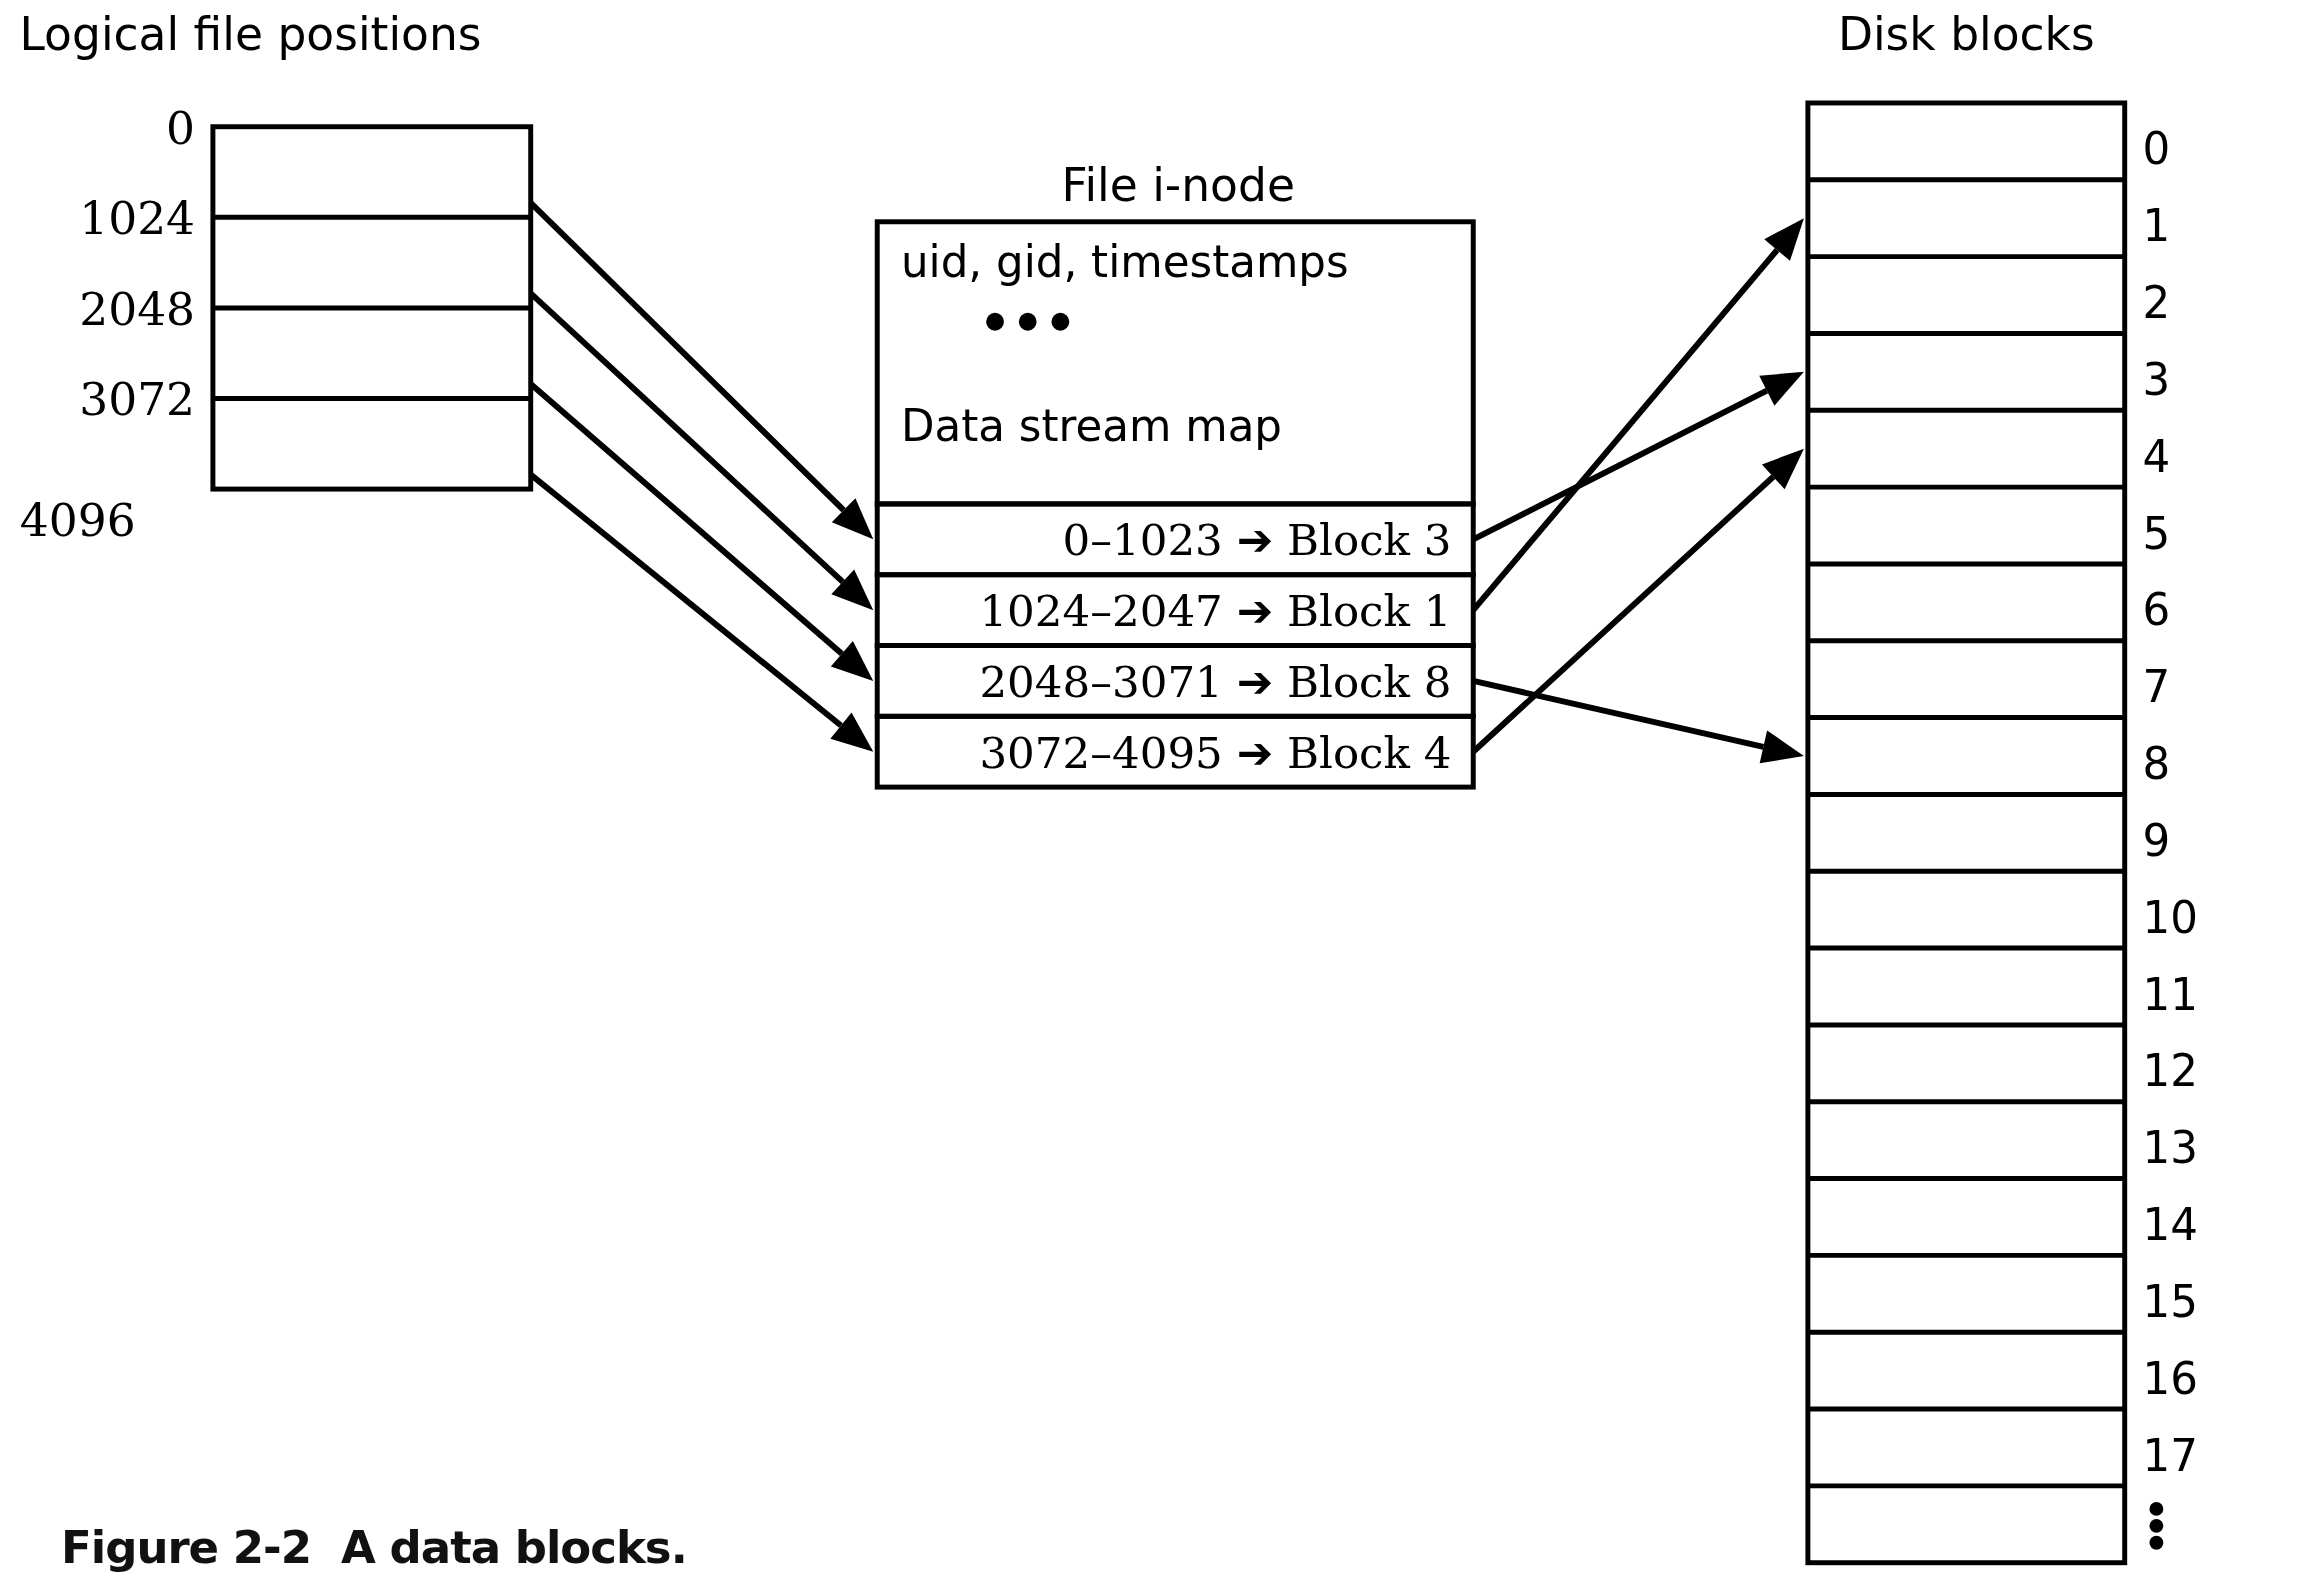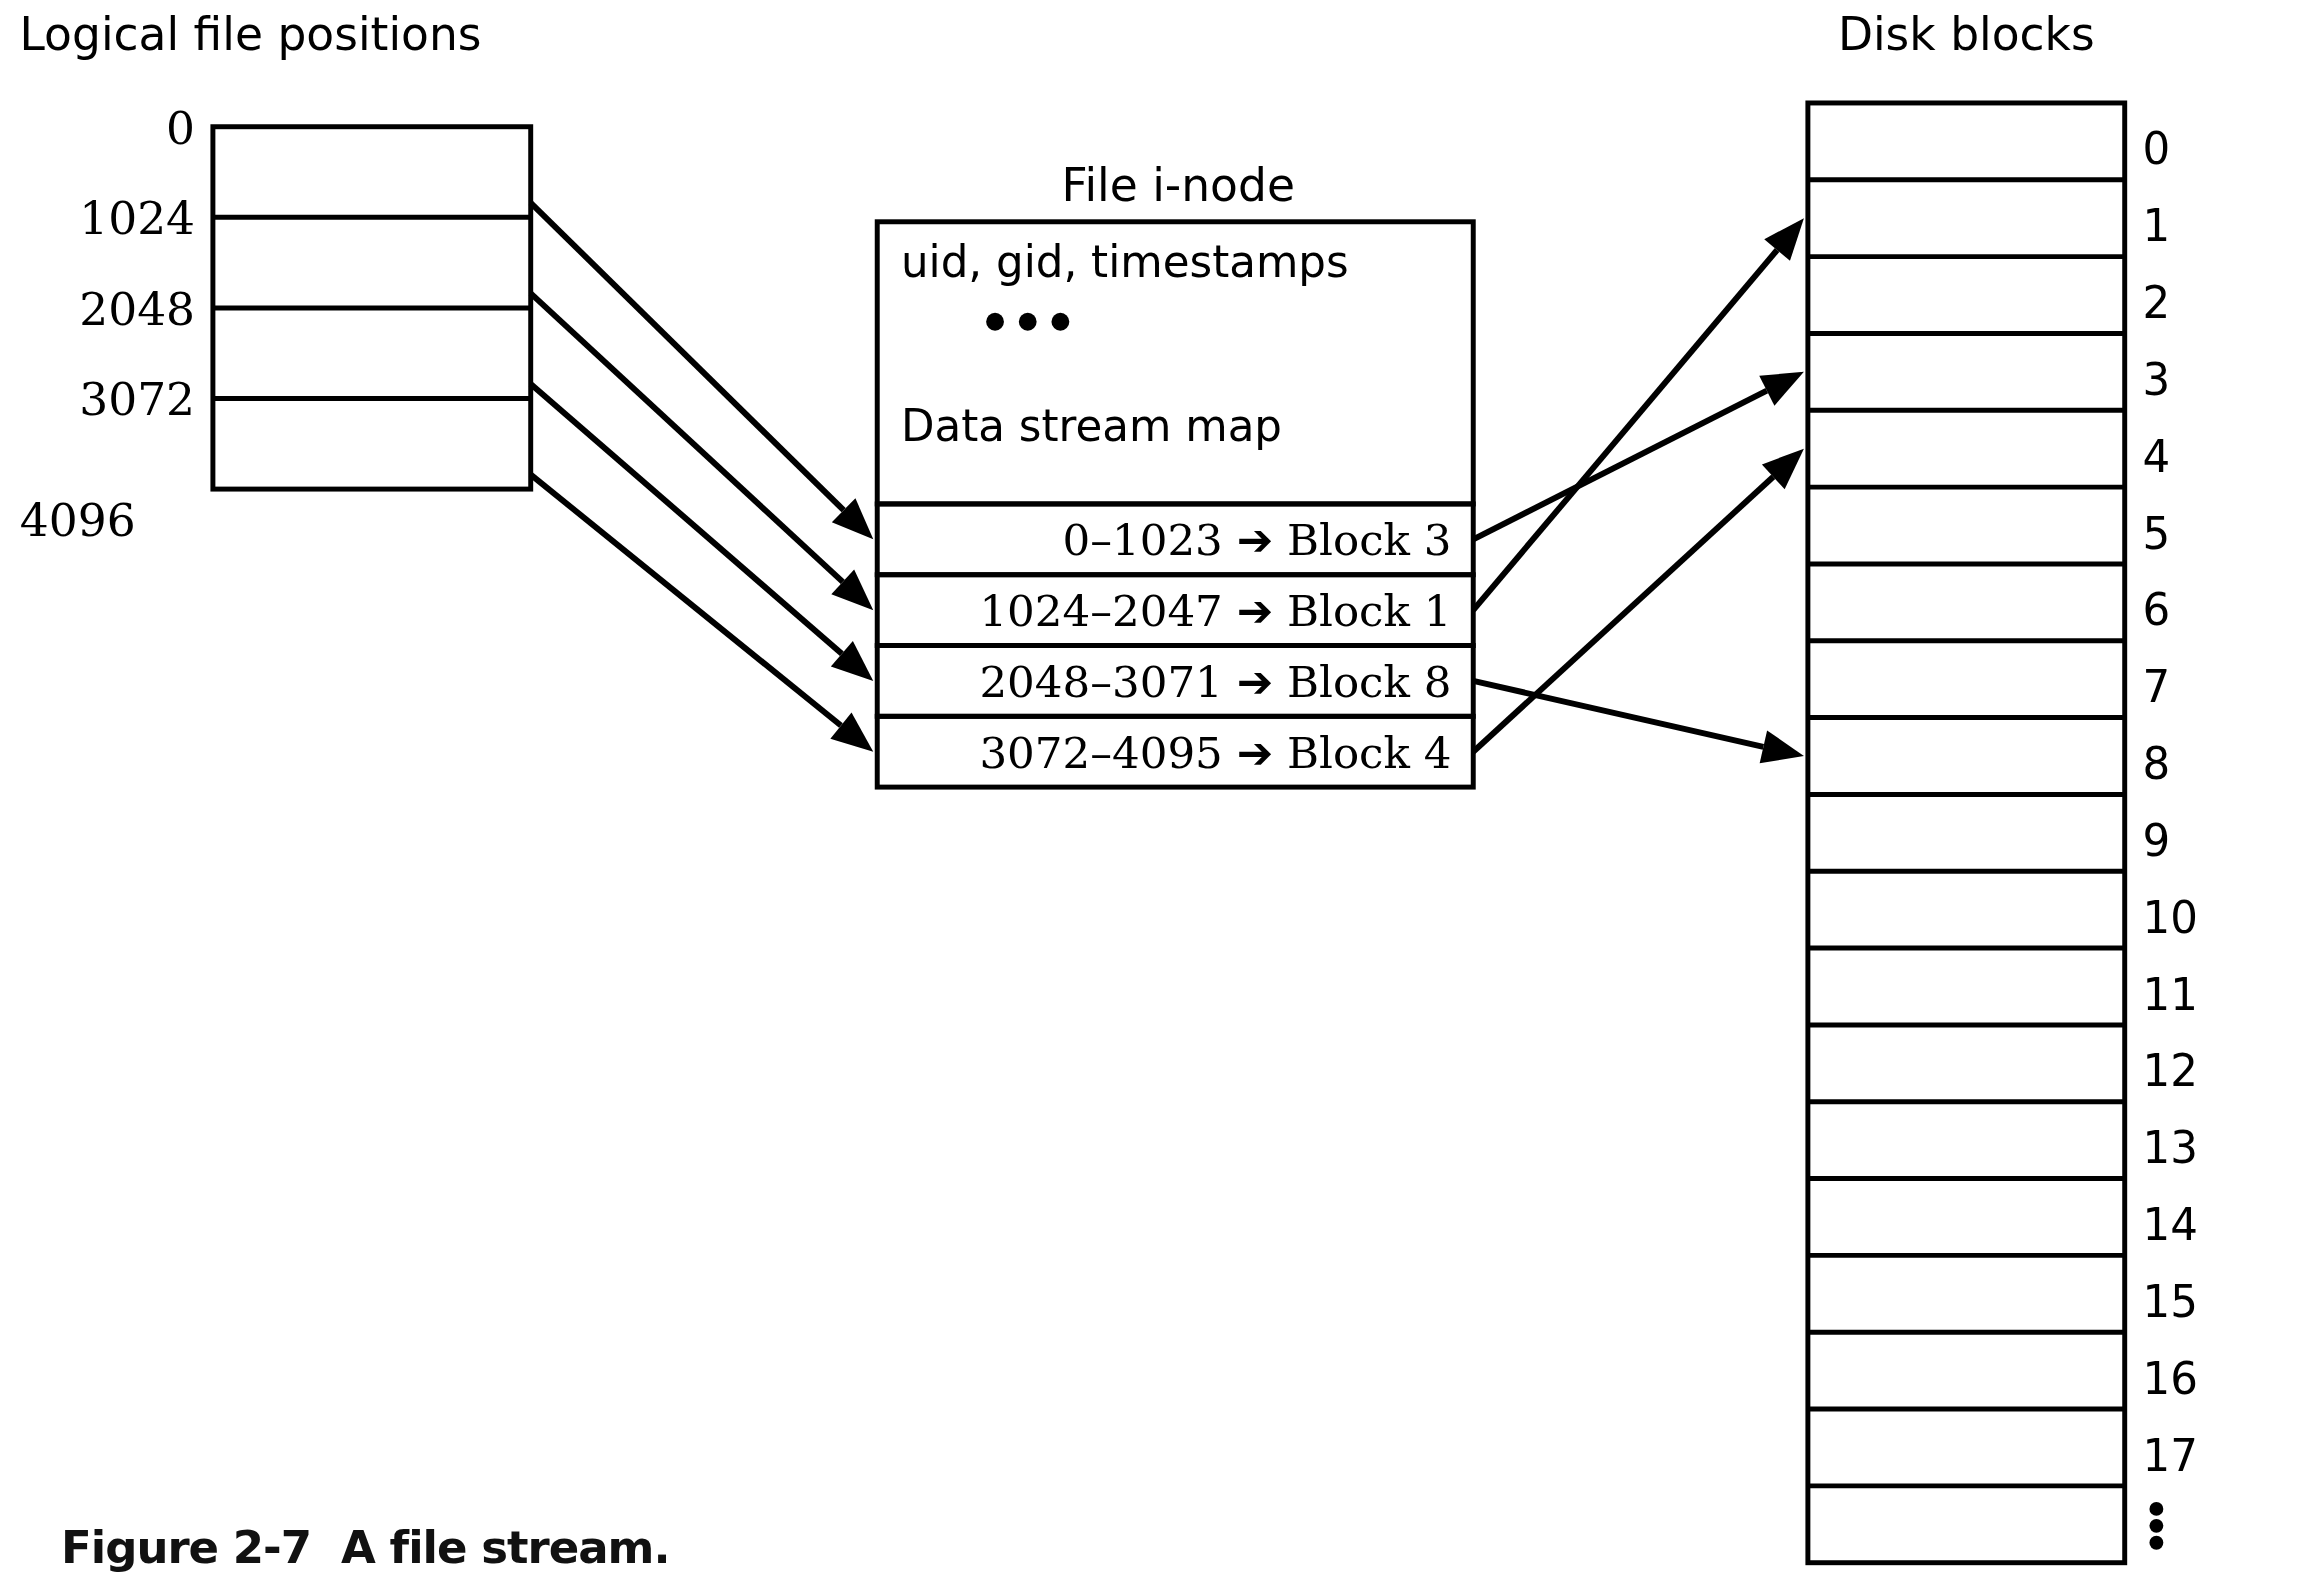--- a/index.html
+++ b/index.html
@@ -124,15 +124,15 @@
       <polygon points="1822,220.39999999999998 1807.9082764815278,263.463015782443 1781.9224165966514,241.53734393313448" class="head"></polygon>
       <path d="M1488,687.75 L1781.0428546831188,754.2988039751932" class="link"></path>
       <polygon points="1822,763.5999999999999 1777.278084863554,770.8766961272642 1784.8076245026834,737.7209118231223" class="head"></polygon>
       <path d="M1488,759.25 L1791.0341388685345,481.5745562852846" class="link"></path>
       <polygon points="1822,453.2 1802.5190783173402,494.10835721944926 1779.5491994197287,469.0407553511199" class="head"></polygon>
     </g>
 
 </svg>
 
 <div class="caption">
-  <span>Figure 2-7</span><span class="gap"></span><span>A file stream.</span>
+  <span>Figure 2-2</span><span class="gap"></span><span>A data blocks.</span>
 </div>
 
 
 </body></html>

